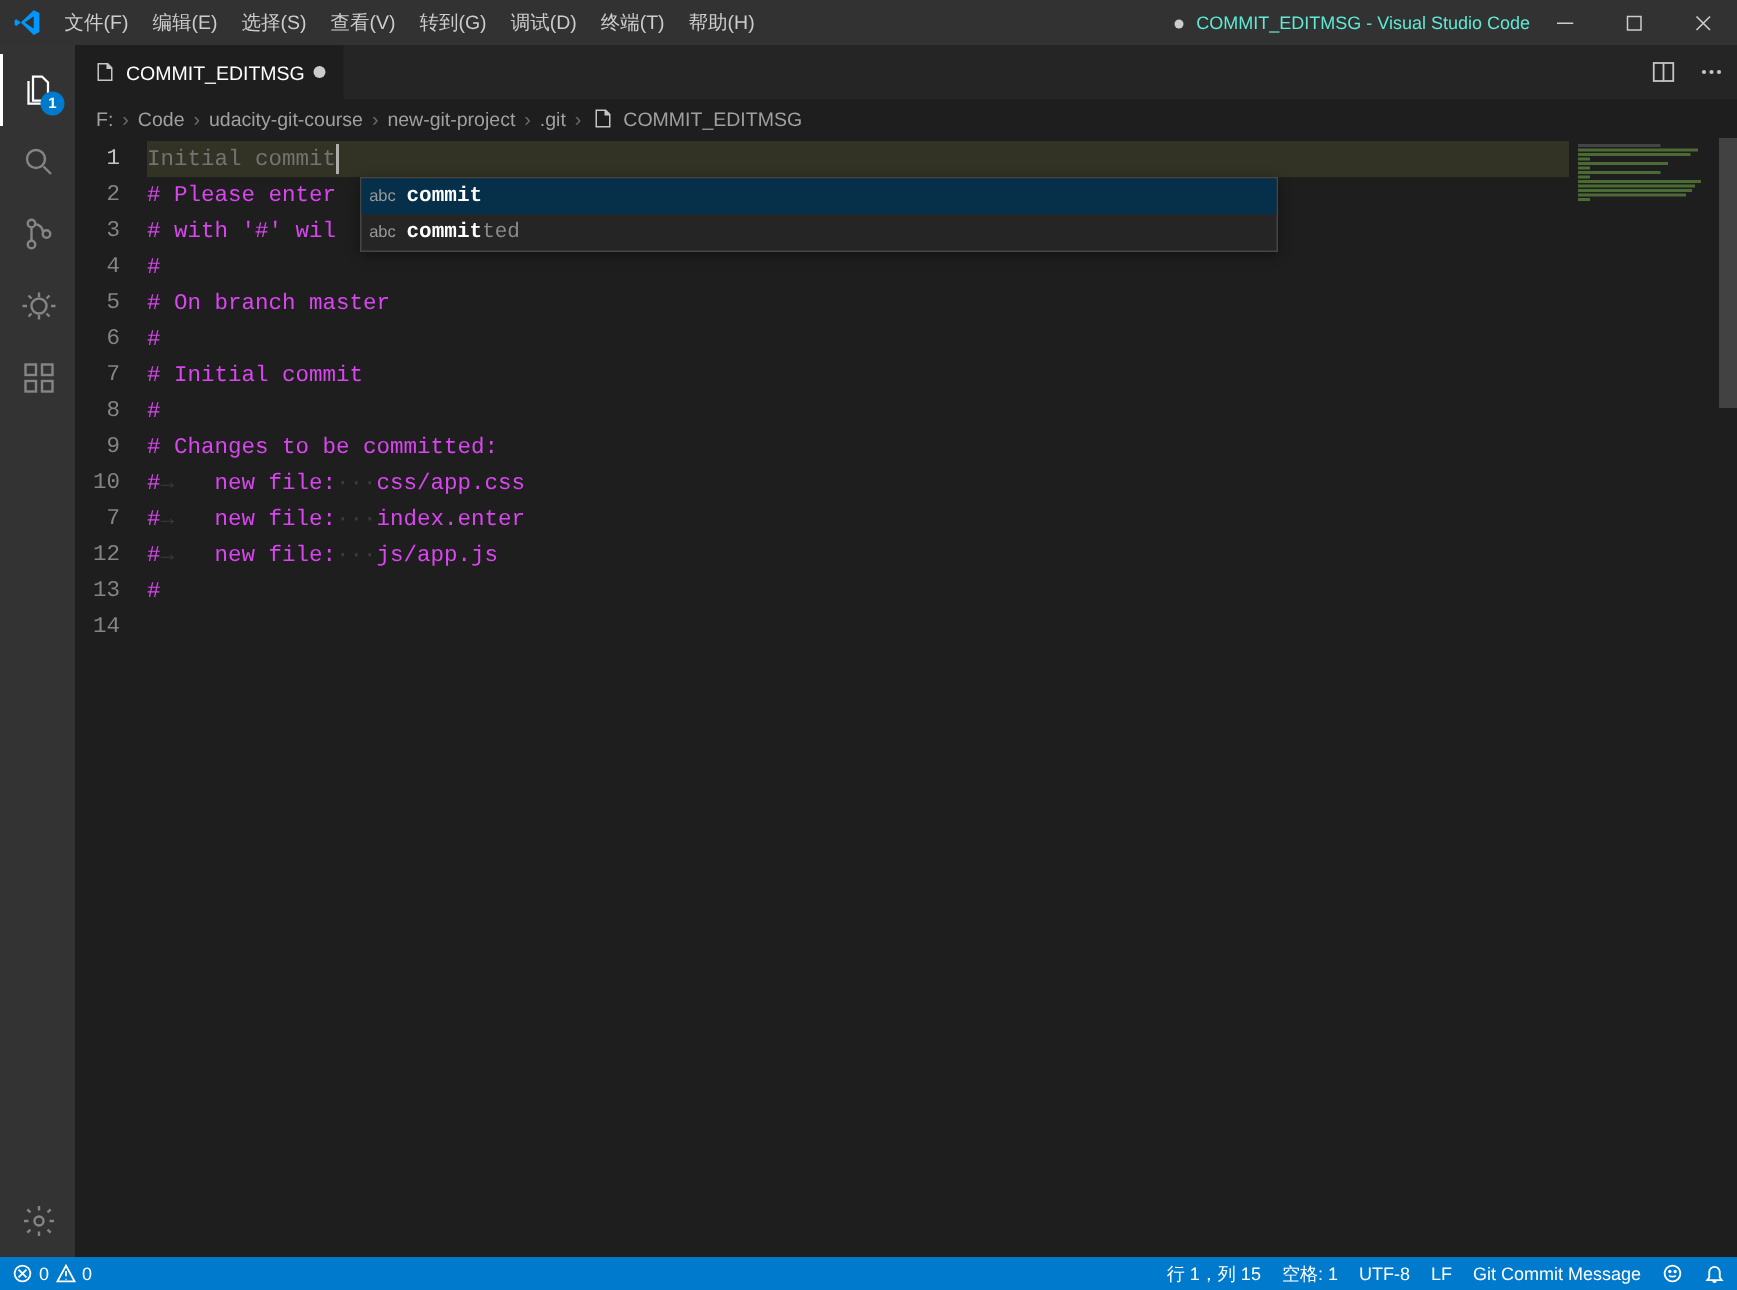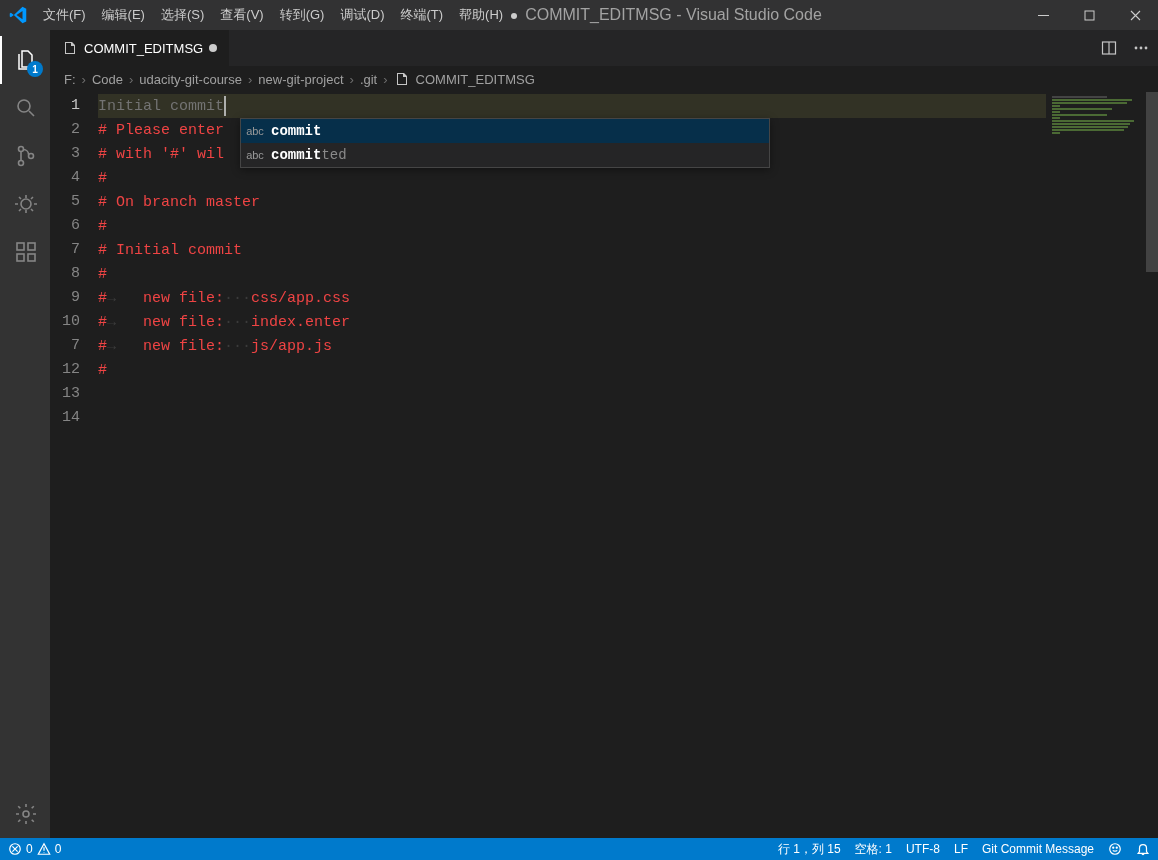--- a/index.html
+++ b/index.html
@@ -16,21 +16,21 @@
 
 
 .titlebar {
   height:30px; background:#323233;
   display:flex; align-items:center;
   color:#cccccc;
 }
 .titlebar .logo { width:35px; display:flex; align-items:center; justify-content:center; }
 .titlebar .menu-items { display:flex; }
 .titlebar .menu-item { padding:0 8px; height:30px; line-height:30px; cursor:pointer; }
-.titlebar .title-center { flex:1; text-align:left; font-size:16px; color:#a3a3a3; }
+.titlebar .title-center { flex:1; text-align:right; font-size:12px; color:#5eead4; }
 .titlebar .dirty-dot { display:inline-block; width:6px; height:6px; border-radius:50%; background:#cccccc; margin-right:8px; vertical-align:middle; }
 .titlebar .win-buttons { display:flex; }
 .titlebar .win-btn { width:46px; height:30px; display:flex; align-items:center; justify-content:center; cursor:pointer; }
 
 
 .main { flex:1; display:flex; min-height:0; }
 
 
 .activitybar {
   width:50px; background:#333333;
@@ -104,34 +104,34 @@
   flex:1; padding-top:2px;
   font-family:Consolas,'Courier New',monospace;
   font-size:15px; position:relative;
 }
 .code-line {
   height:24px; display:flex; align-items:center;
   white-space:pre;
   position:relative;
 }
 .code-line.active-line { background:rgba(110,110,60,0.25); }
-.comment { color:#ef4444; }
+.comment { color:#d946ef; }
 .ws-dot { color:#3b3b3b; }
 .plain { color:#737373; }
 .cursor {
   display:inline-block; width:2px; height:20px;
   background:#aeafad; margin-left:0; vertical-align:middle;
 }
 
 
 .suggest {
   position:absolute;
   left:142px;
   top:26px;
-  width:530px;
+  width:612px;
   background:#252526;
   border:1px solid #454545;
   box-shadow:0 2px 8px rgba(0,0,0,.4);
   z-index:5;
 }
 .suggest-row {
   display:flex; align-items:center;
   height:24px; padding:0 4px;
   color:#cccccc;
   font-family:Consolas,'Courier New',monospace;
@@ -335,20 +335,21 @@
 
       <div class="code-pane">
         <div class="code-line active-line"><span class="plain">Initial commit</span><span class="cursor"></span></div>
         <div class="code-line"><span class="comment"># Please enter</span></div>
         <div class="code-line"><span class="comment"># with '#' wil</span></div>
         <div class="code-line"><span class="comment">#</span></div>
         <div class="code-line"><span class="comment"># On branch master</span></div>
         <div class="code-line"><span class="comment">#</span></div>
         <div class="code-line"><span class="comment"># Initial commit</span></div>
         <div class="code-line"><span class="comment">#</span></div>
+        <div class="code-line"><span class="comment"># Changes to be committed:</span></div>
         <div class="code-line"><span class="comment">#</span><span class="ws-dot">→   </span><span class="comment">new file:</span><span class="ws-dot">···</span><span class="comment">css/app.css</span></div>
         <div class="code-line"><span class="comment">#</span><span class="ws-dot">→   </span><span class="comment">new file:</span><span class="ws-dot">···</span><span class="comment">index.enter</span></div>
         <div class="code-line"><span class="comment">#</span><span class="ws-dot">→   </span><span class="comment">new file:</span><span class="ws-dot">···</span><span class="comment">js/app.js</span></div>
         <div class="code-line"><span class="comment">#</span></div>
         <div class="code-line"></div>
 
         <div class="suggest">
           <div class="suggest-row selected">
             <span class="suggest-kind">abc</span>
             <span class="suggest-text"><strong>commit</strong><span class="suggest-rest"></span></span>

